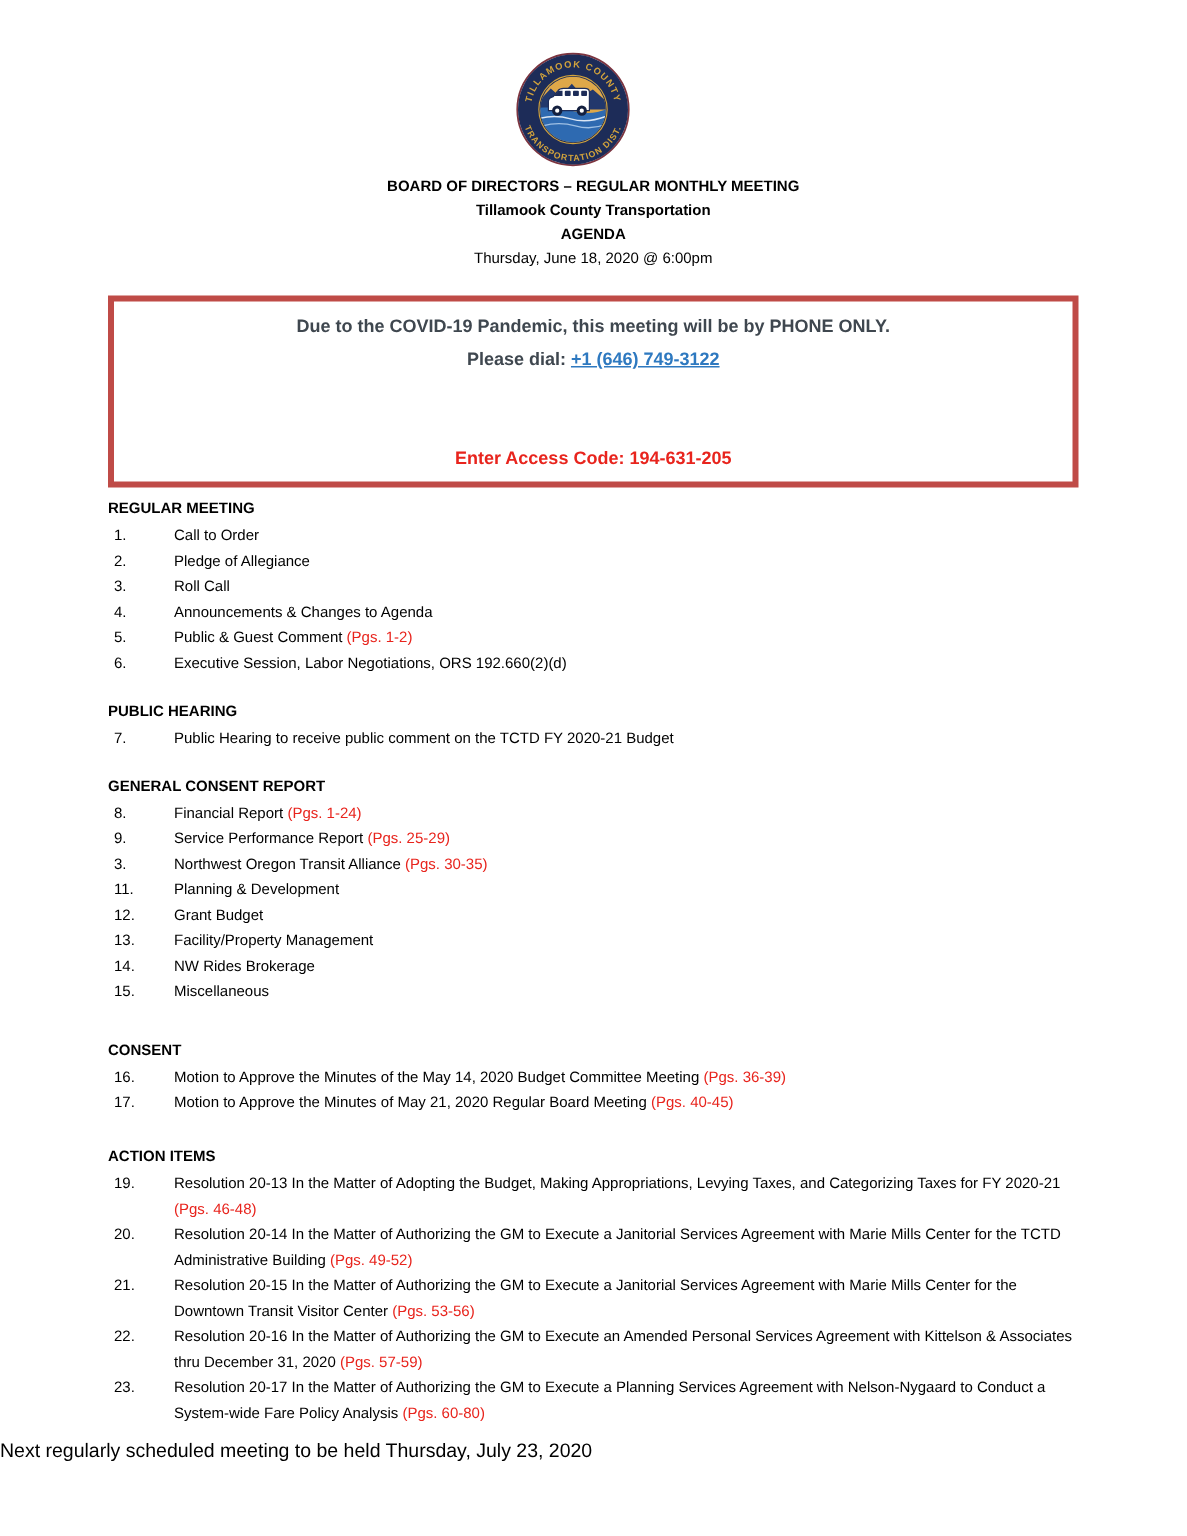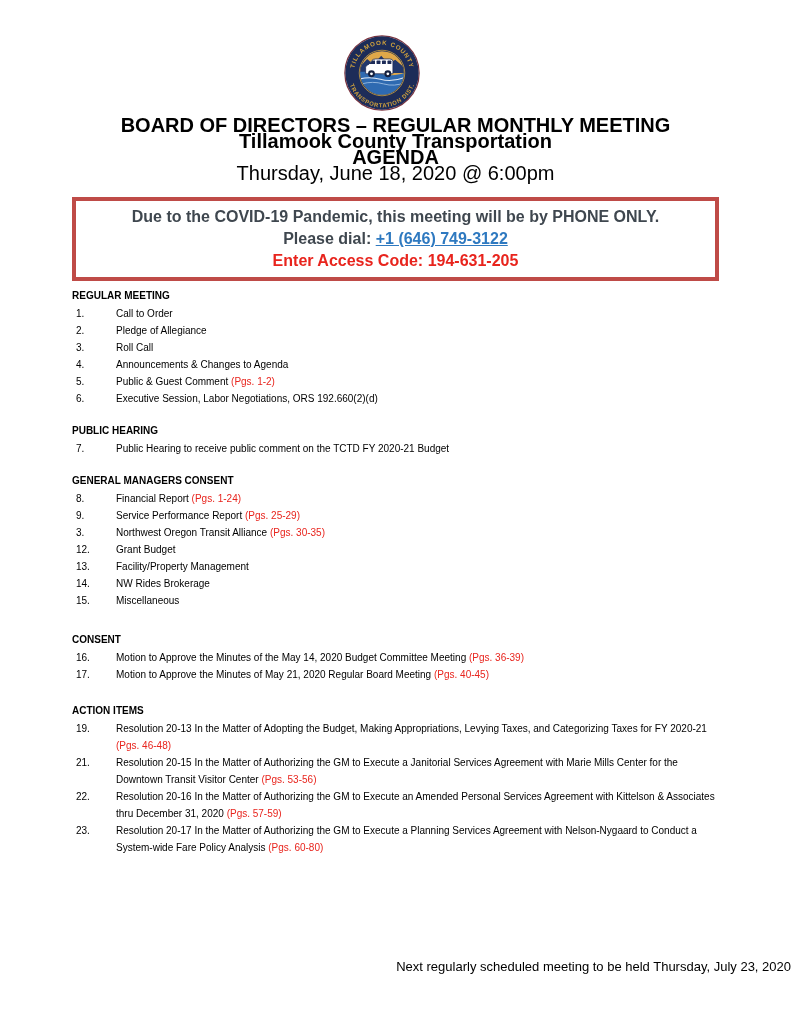--- a/index.html
+++ b/index.html
@@ -24,53 +24,53 @@
   .mountain { fill: #22386c; }
   .wave     { fill: #1d2c58; }
   .water    { fill: var(--water-blue); }
   .foam     { fill: none; stroke: #dce7f5; stroke-width: 1.3; }
   .foam2    { fill: none; stroke: #9fc0e4; stroke-width: 1.1; }
   .van-body   { fill: #ffffff; stroke: #1d2c58; stroke-width: 1; }
   .van-window { fill: #1d2c58; }
   .wheel { fill: #14203f; }
   .hub   { fill: #ffffff; }
   
-  .header-block { margin-top: 5px; text-align: center; font-size: 20px; line-height: 16px; }
+  .header-block { margin-top: 5px; text-align: center; font-size: 10px; line-height: 16px; }
   .header-line-bold { font-weight: bold; }
   
   .notice-box {
     margin: 16px 72px 0 72px;
     border: 4px solid var(--accent-red-border);
     padding: 5px 8px;
     text-align: center;
-    font-size: 16px;
+    font-size: 12px;
     line-height: 22px;
     font-weight: bold;
   }
   .notice-line1 { color: var(--slate); }
   .dial-label   { color: var(--slate); }
   .phone-link   { color: var(--link-blue); text-decoration: underline; }
-  .access-line  { color: var(--bright-red); }
+  .access-line  { color: var(--bright-red); margin-top: 44px; }
   
   .content { padding: 0 72px; font-size: 10px; line-height: 17px; }
   .section { margin-top: 15px; }
   .section:nth-child(1) { margin-top: 6px; }
   .section:nth-child(4) { margin-top: 22px; }
   .section:nth-child(5) { margin-top: 19px; }
   .section-heading { font-weight: bold; margin-bottom: 1px; }
   .item { display: grid; grid-template-columns: 29px 1fr; column-gap: 15px; }
   .item .num { text-align: left; padding-left: 4px; }
   .pages { color: var(--bright-red); }
   .it { }
   
   .footer {
     position: absolute;
     top: 959px; left: 0;
     width: 100%;
-    text-align: right;
+    text-align: left;
     font-size: 13px;
   }
 </style>
 </head>
 <body>
 
 <div class="page">
 
   <div class="logo-wrap">
     <svg viewBox="0 0 100 100" width="78" height="78">
@@ -156,34 +156,38 @@
         </div>
       </section>
       <section class="section">
         <div class="section-heading">PUBLIC HEARING</div>
         <div class="item">
           <span class="num">7.</span>
           <span class="txt">Public Hearing to receive public comment on the TCTD FY 2020-21 Budget</span>
         </div>
       </section>
       <section class="section">
-        <div class="section-heading">GENERAL MANAGERS CONSENT</div>
+        <div class="section-heading">GENERAL CONSENT REPORT</div>
         <div class="item">
           <span class="num">8.</span>
           <span class="txt">Financial Report <span class="pages">(Pgs. 1-24)</span></span>
         </div>
         <div class="item">
           <span class="num">9.</span>
           <span class="txt">Service Performance Report <span class="pages">(Pgs. 25-29)</span></span>
         </div>
         <div class="item">
           <span class="num">3.</span>
           <span class="txt">Northwest Oregon Transit Alliance <span class="pages">(Pgs. 30-35)</span></span>
         </div>
         <div class="item">
+          <span class="num">11.</span>
+          <span class="txt">Planning &amp; Development</span>
+        </div>
+        <div class="item">
           <span class="num">12.</span>
           <span class="txt">Grant Budget</span>
         </div>
         <div class="item">
           <span class="num">13.</span>
           <span class="txt">Facility/Property Management</span>
         </div>
         <div class="item">
           <span class="num">14.</span>
           <span class="txt">NW Rides Brokerage</span>
@@ -204,20 +208,24 @@
           <span class="txt">Motion to Approve the Minutes of May 21, 2020 Regular Board Meeting <span class="pages">(Pgs. 40-45)</span></span>
         </div>
       </section>
       <section class="section">
         <div class="section-heading">ACTION ITEMS</div>
         <div class="item">
           <span class="num">19.</span>
           <span class="txt">Resolution 20-13 In the Matter of Adopting the Budget, Making Appropriations, Levying Taxes, and Categorizing Taxes for FY 2020-21 <span class="pages">(Pgs. 46-48)</span></span>
         </div>
         <div class="item">
+          <span class="num">20.</span>
+          <span class="txt">Resolution 20-14 In the Matter of Authorizing the GM to Execute a Janitorial Services Agreement with Marie Mills Center for the TCTD Administrative Building <span class="pages">(Pgs. 49-52)</span></span>
+        </div>
+        <div class="item">
           <span class="num">21.</span>
           <span class="txt">Resolution 20-15 In the Matter of Authorizing the GM to Execute a Janitorial Services Agreement with Marie Mills Center for the Downtown Transit Visitor Center <span class="pages">(Pgs. 53-56)</span></span>
         </div>
         <div class="item">
           <span class="num">22.</span>
           <span class="txt">Resolution 20-16 In the Matter of Authorizing the GM to Execute an Amended Personal Services Agreement with Kittelson &amp; Associates thru December 31, 2020 <span class="pages">(Pgs. 57-59)</span></span>
         </div>
         <div class="item">
           <span class="num">23.</span>
           <span class="txt">Resolution 20-17 In the Matter of Authorizing the GM to Execute a Planning Services Agreement with Nelson-Nygaard to Conduct a System-wide Fare Policy Analysis <span class="pages">(Pgs. 60-80)</span></span>

